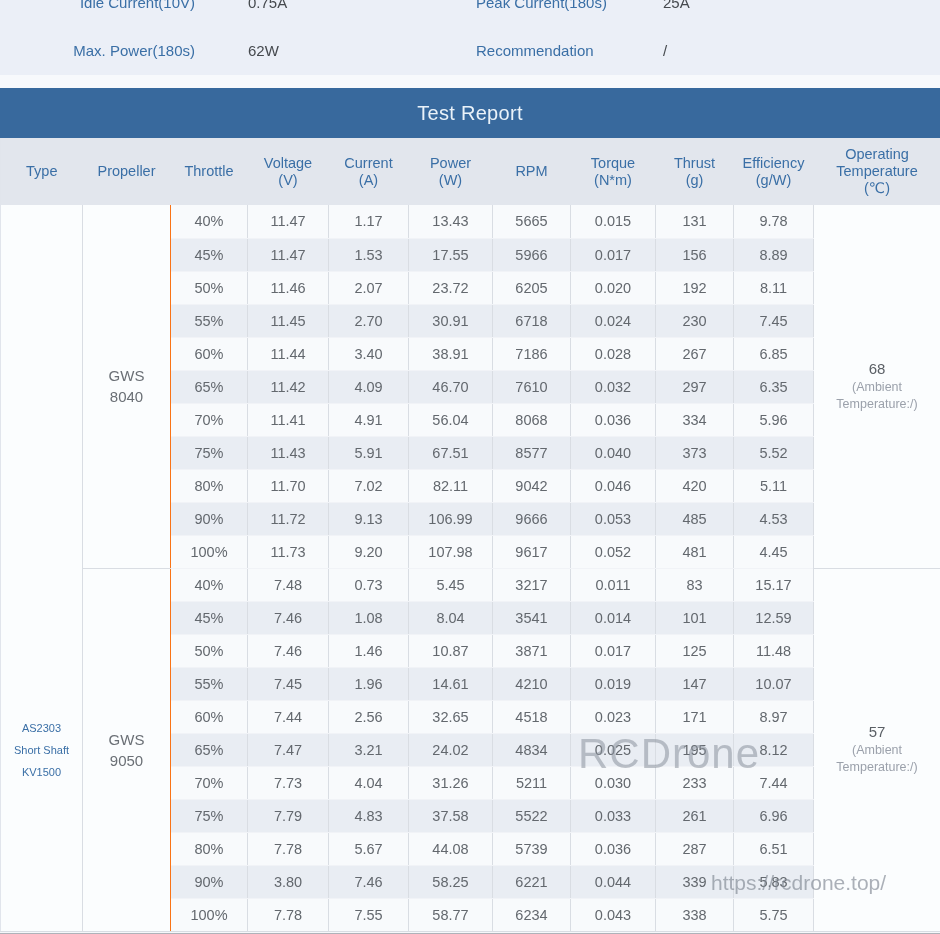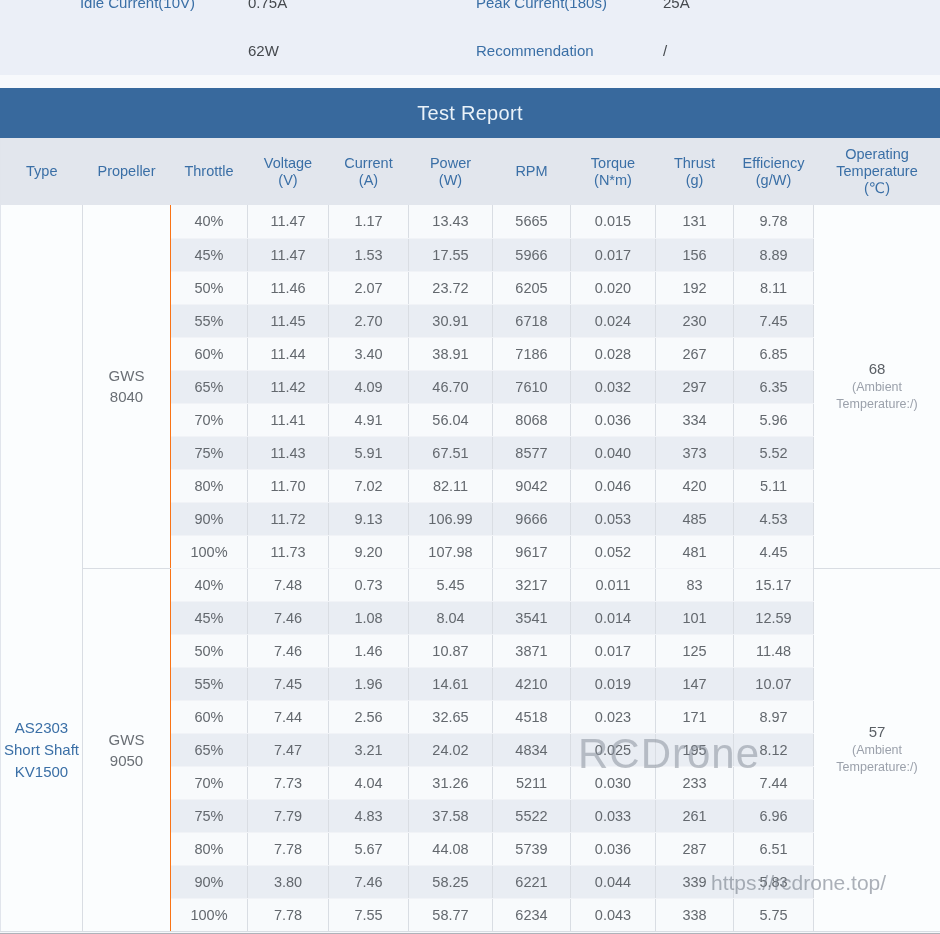--- a/index.html
+++ b/index.html
@@ -45,21 +45,21 @@
   tr.r-dark  td.data-cell { background: #e9edf3; }
   td.span-cell {
     background: #fbfdfe; border-right: 1px solid #f97316;
     text-align: center; vertical-align: middle;
   }
   td.group-end { border-bottom: 1px solid #d9dde3; }
   td.prop-cell { color: #6a6f75; font-size: 15px; line-height: 21px; white-space: pre-line; }
   td.type-cell { background: #fbfdfe; border-right: 1px solid #d9dde3; position: relative; }
   .type-text {
     position: absolute; top: 512px; left: 0; right: 0;
-    text-align: center; color: #3a6fa6; font-size: 15px;
+    text-align: center; color: #3a6fa6; font-size: 11px;
     line-height: 22px; white-space: pre-line;
   }
   .temp-val { font-size: 15px; color: #5a5f65; margin-bottom: 2px; }
   .temp-note { font-size: 12.5px; color: #9ba1ab; line-height: 17px; padding: 0 4px; }
 
   .watermark-brand {
     position: absolute; top: 730px; left: 578px;
     font-size: 42px; color: rgba(138, 145, 156, 0.55);
     letter-spacing: 1px; z-index: 5; pointer-events: none;
   }
@@ -78,20 +78,21 @@
   }
 </style>
 </head>
 <body>
 
 <div class="specs-area">
   <div class="spec-label r1 lbl-left">Idle Current(10V)</div>
   <div class="spec-value r1 val-c1">0.75A</div>
   <div class="spec-label r1 lbl-right">Peak Current(180s)</div>
   <div class="spec-value r1 val-c2">25A</div>
+  <div class="spec-label r2 lbl-left">Max. Power(180s)</div>
   <div class="spec-value r2 val-c1">62W</div>
   <div class="spec-label r2 lbl-right">Recommendation</div>
   <div class="spec-value r2 val-c2">/</div>
 </div>
 
 <div class="white-band"></div>
 
 <div class="title-bar">Test Report</div>
 
 <table class="report">

